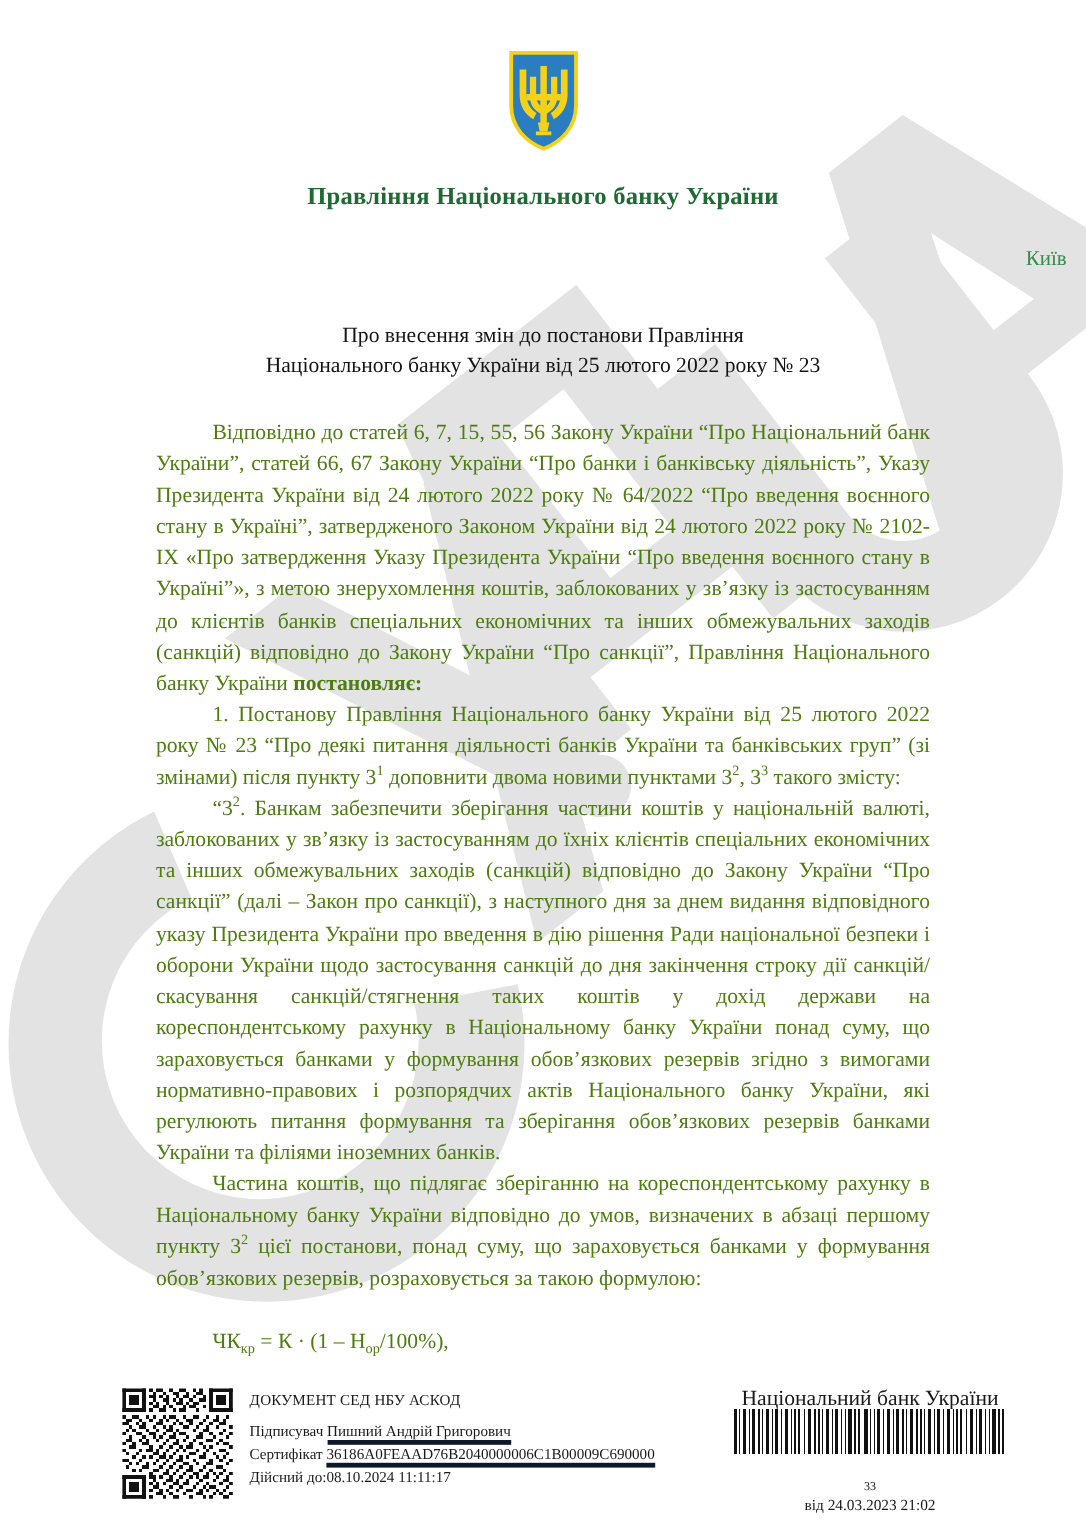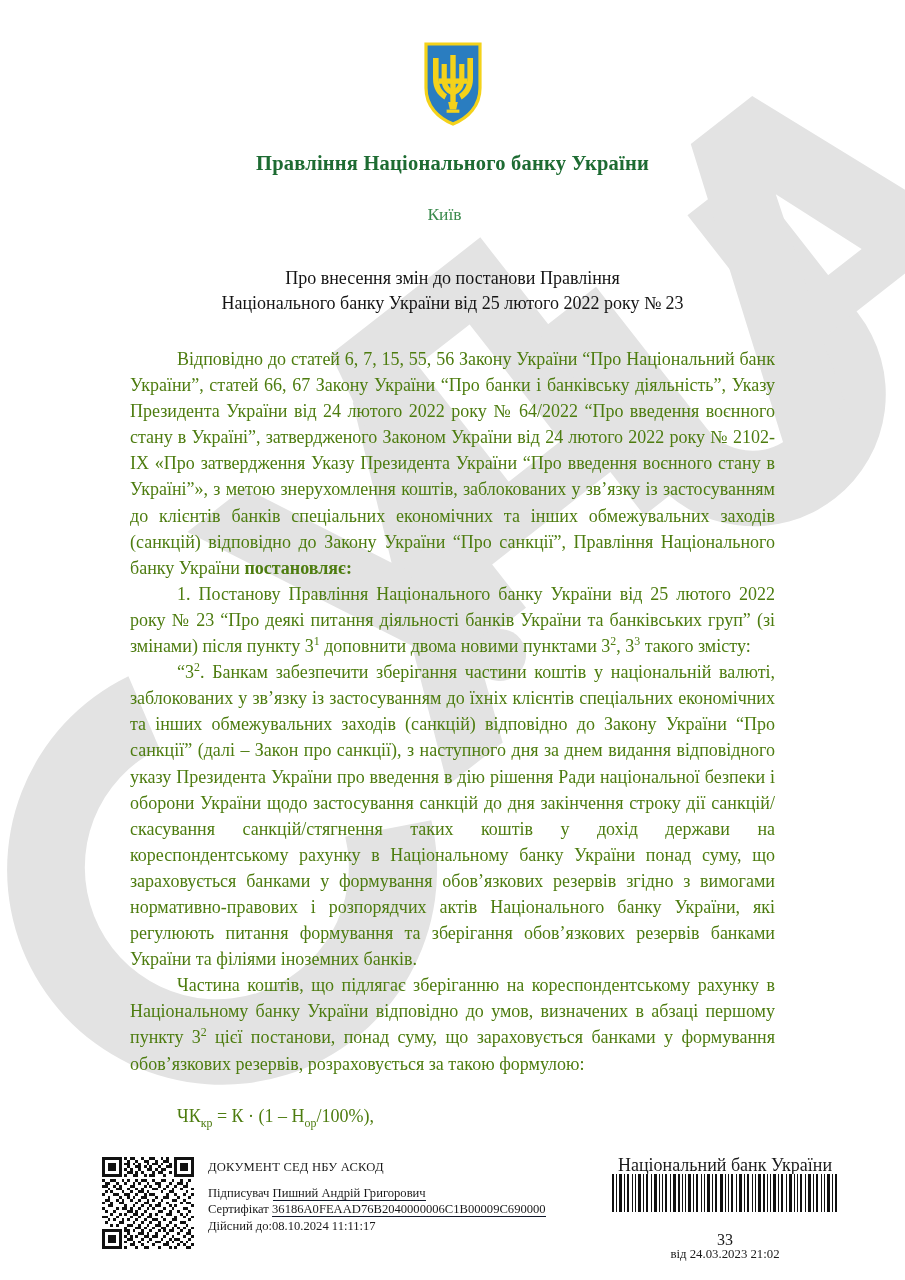--- a/index.html
+++ b/index.html
@@ -56,21 +56,21 @@
   .doc-type {
     margin: 9px 0 0 0;
     text-align: center;
     color: #1d6b32;
     font-weight: bold;
     font-size: 21px;
     letter-spacing: 5.5px;
   }
   .city {
     margin: 29px 16px 0 0;
-    text-align: center;
+    text-align: right;
     color: #3a8a4c;
     font-size: 17.5px;
   }
 
   .subject {
     margin: 41px auto 0 auto;
     width: 560px;
     text-align: center;
     font-size: 18px;
     line-height: 25px;
@@ -119,37 +119,37 @@
   .sig-text {
     font-family: "Liberation Serif", "DejaVu Serif", serif;
     font-size: 12.6px;
     line-height: 16.6px;
     color: #1a1a1a;
     padding-top: 2px;
     white-space: nowrap;
   }
   .sig-head { margin-bottom: 9px; letter-spacing: 0.2px; }
   .sig-line { display: block; }
-  .u-line { border-bottom: 1px solid #0f172a; display: inline-block; line-height: 14px; }
+  .u-line { border-bottom: 4px solid #0f172a; display: inline-block; line-height: 14px; }
 
   .barcode-block {
     text-align: center;
     width: 268px;
     margin-right: 18px;
   }
   .bc-title {
     font-size: 18px;
     line-height: 17px;
     color: #1a1a1a;
     margin-bottom: 0;
   }
   .bc-bars { height: 38px; width: 230px; margin: 0 auto; }
   .bc-bars svg { display: block; width: 230px; height: 38px; }
   .bc-num {
-    font-size: 16px;
+    font-size: 10px;
     line-height: 15px;
     margin-top: 20px;
     color: #1a1a1a;
   }
   .bc-date {
     font-size: 12.8px;
     line-height: 15px;
     color: #1a1a1a;
   }
 </style>

